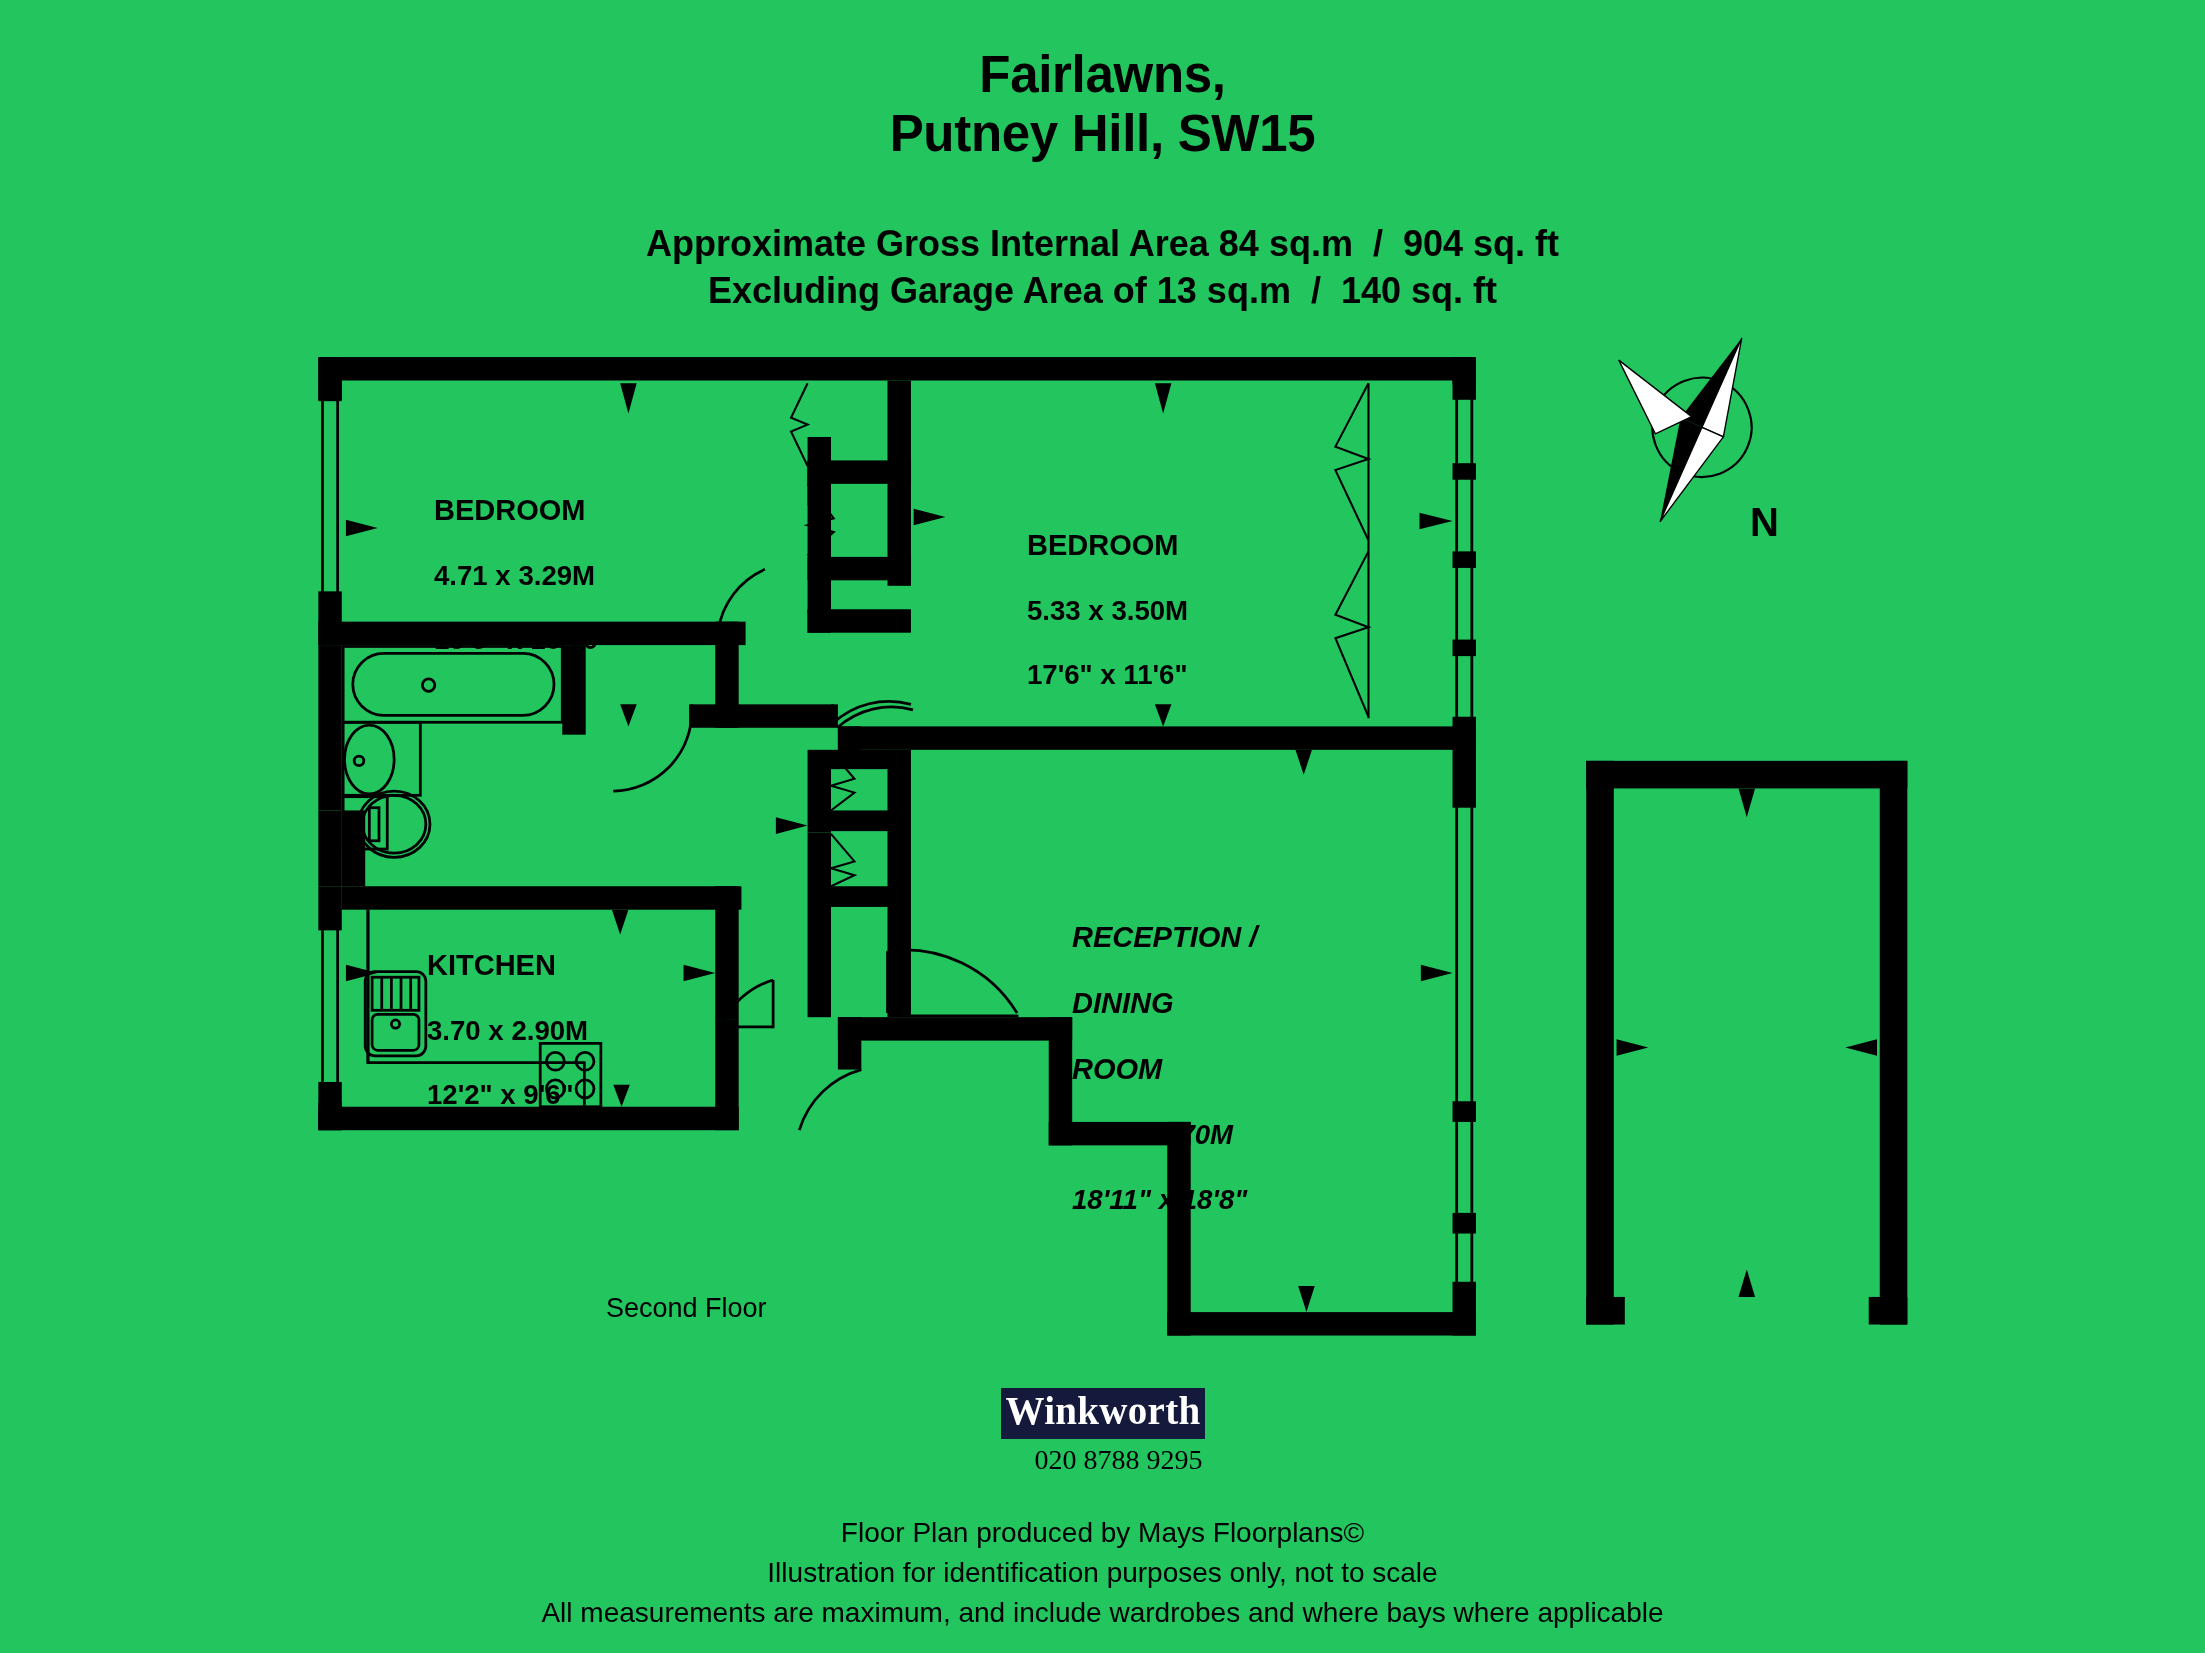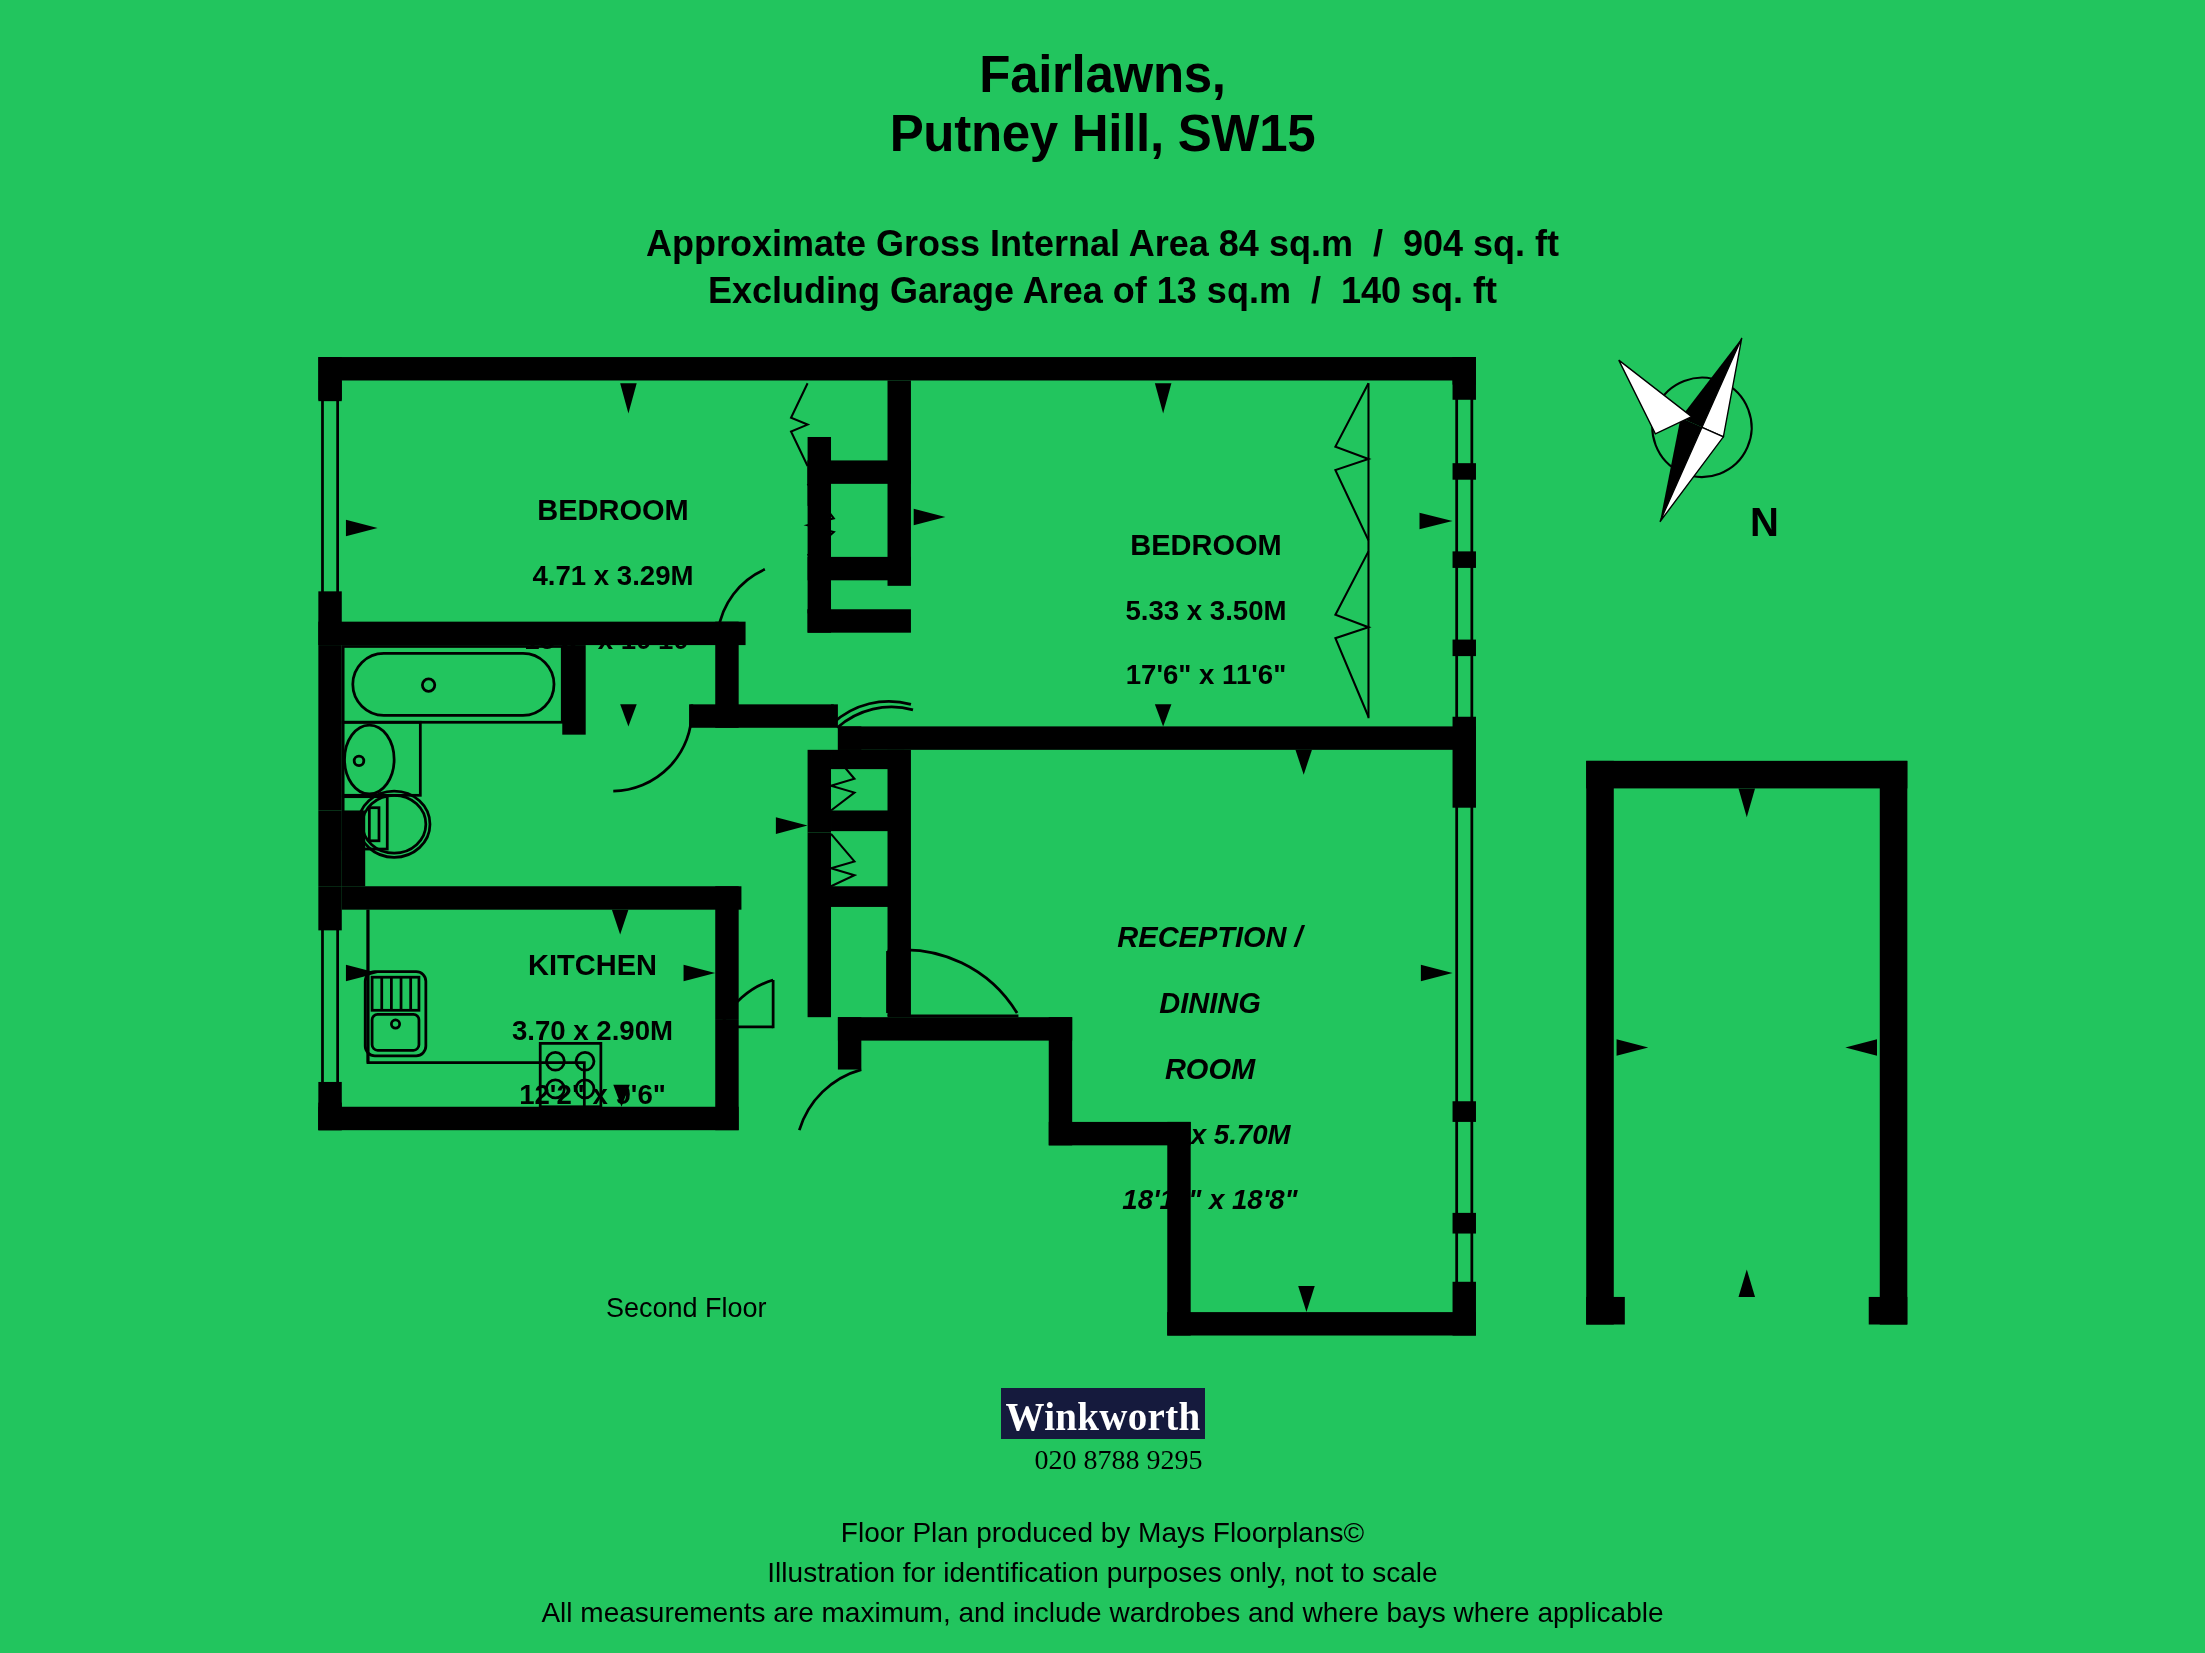--- a/index.html
+++ b/index.html
@@ -57,21 +57,20 @@
     top: 0;
     left: 0;
     width: 2205px;
     height: 1654px;
     pointer-events: none;
   }
 
   
   .room-label {
     position: absolute;
-    text-align: center;
     line-height: 1.30;
     white-space: pre;
   }
   .room-label .rl-name {
     font-size: 29px;
     font-weight: bold;
     display: block;
   }
   .room-label .rl-dim {
     font-size: 27.6px;
@@ -91,21 +90,21 @@
     font-size: 40px;
     font-weight: bold;
     white-space: pre;
   }
 
   
   .logo-box {
     position: absolute;
     background: #151a3d;
     display: flex;
-    align-items: flex-end;
+    align-items: flex-start;
     justify-content: center;
   }
   .logo-text {
     color: #ffffff;
     font-family: "Liberation Serif", serif;
     font-weight: bold;
     font-size: 39px;
     letter-spacing: 0.3px;
     white-space: pre;
   }

